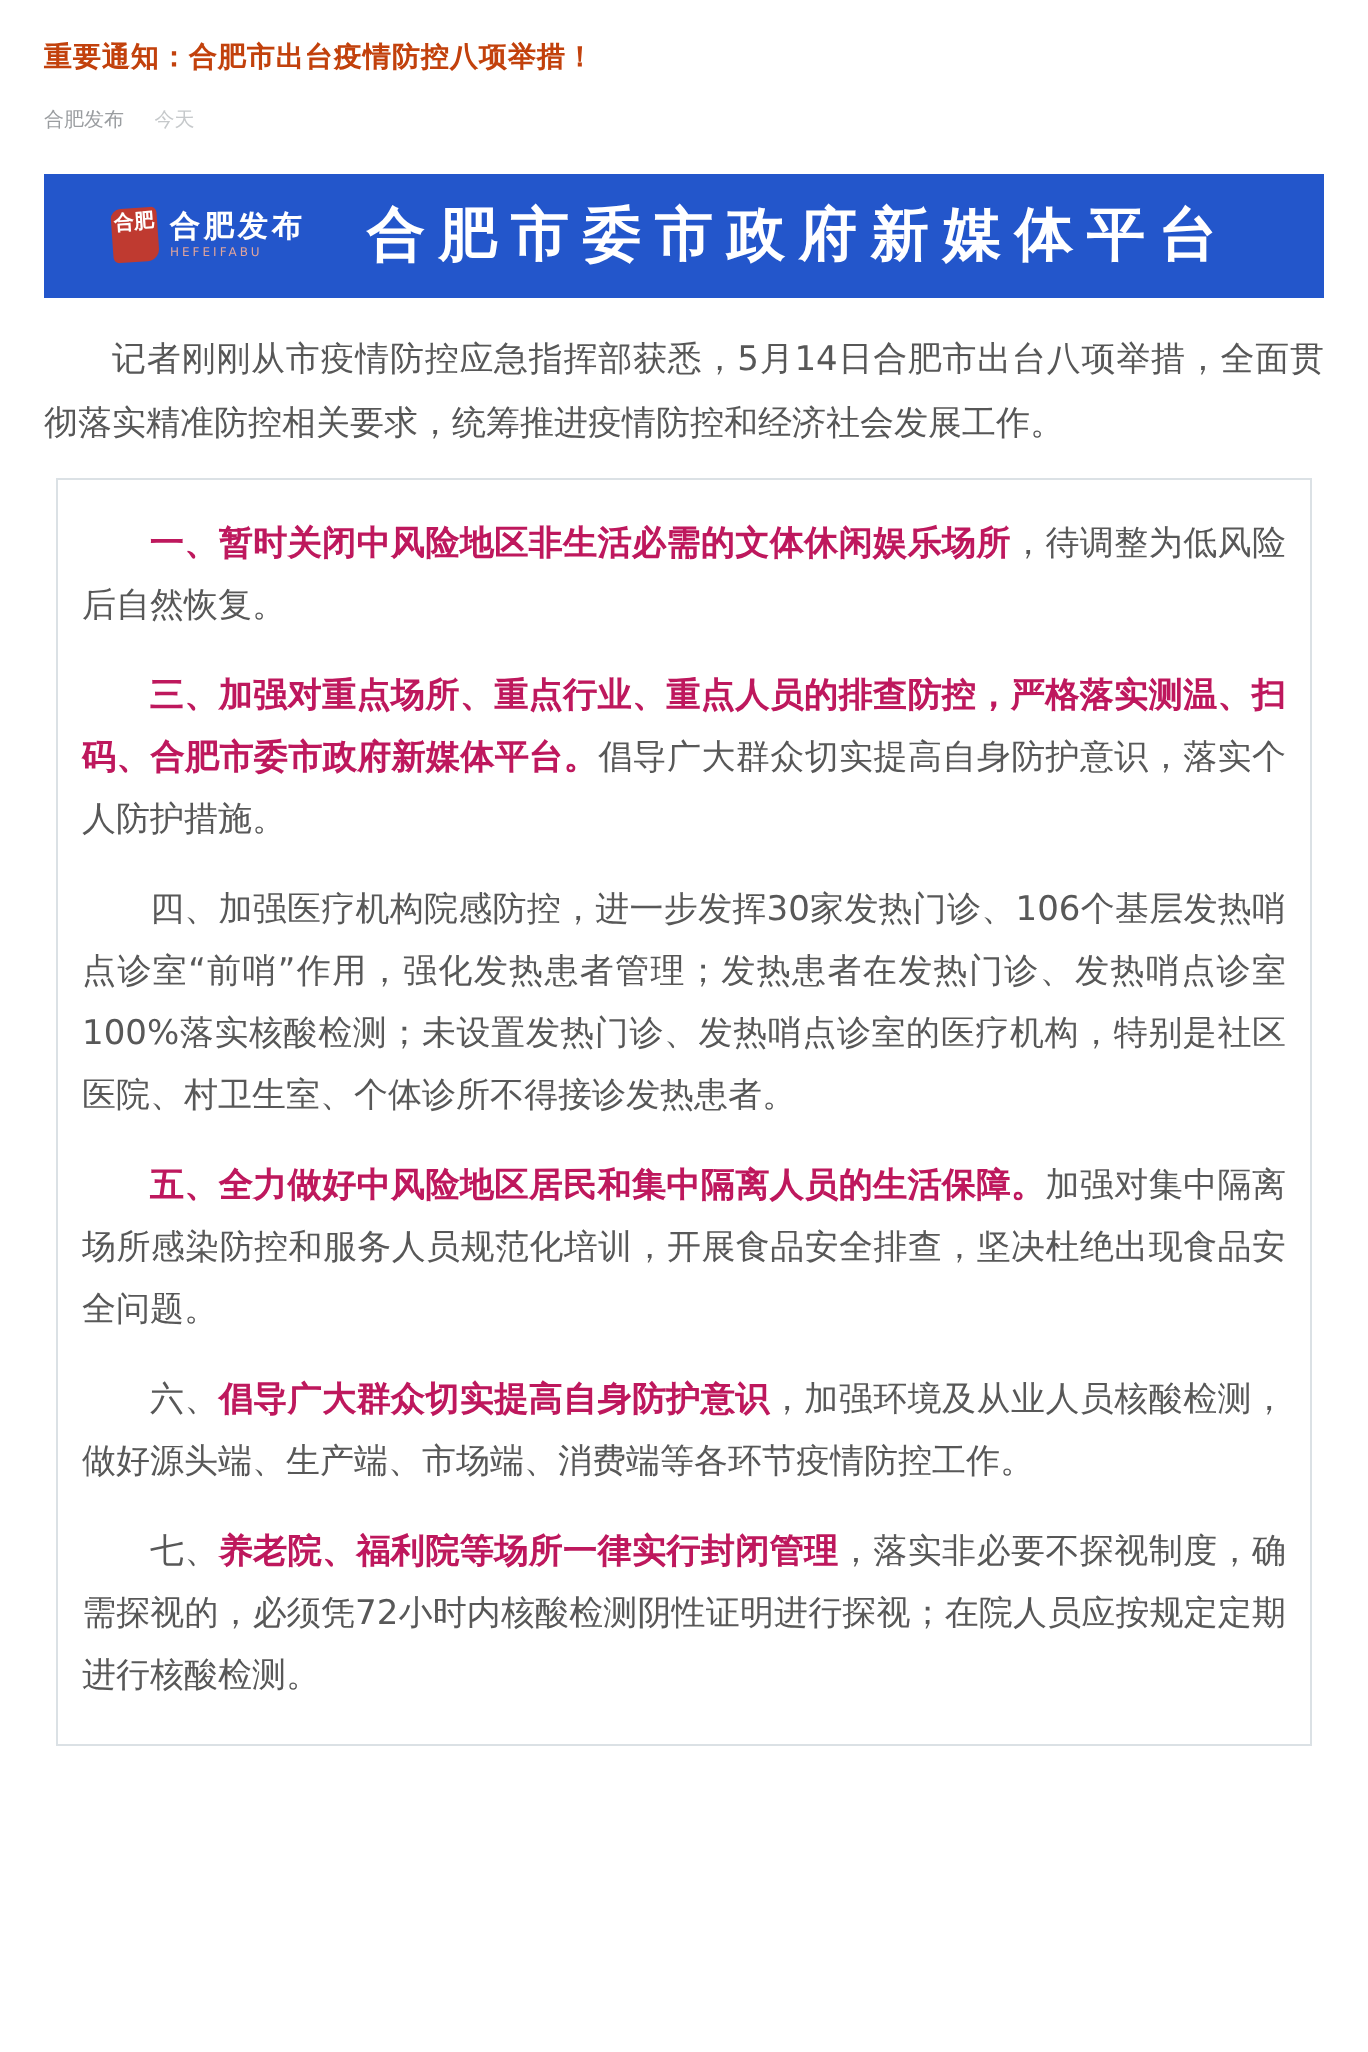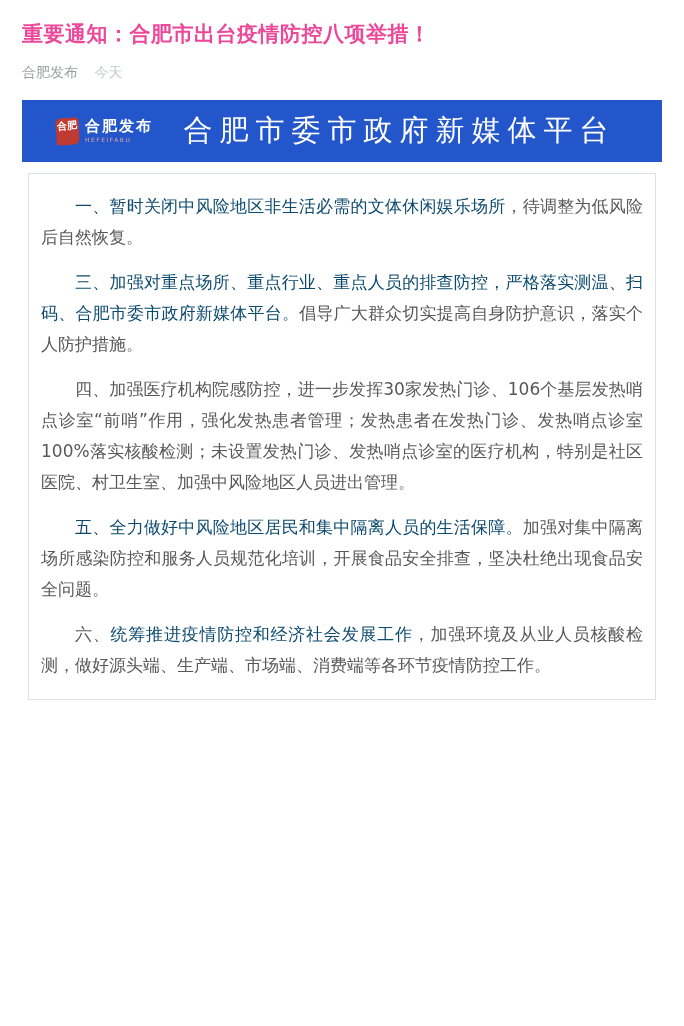--- a/index.html
+++ b/index.html
@@ -8,29 +8,29 @@
     width: 684px;
     height: 1026px;
     overflow: hidden;
     background: #ffffff;
     font-family: "DejaVu Sans", "Liberation Sans", sans-serif;
   }
   .page { padding: 14px 22px 0 22px; }
 
   .article-title {
     margin: 6px 0 16px 0;
-    font-size: 21px;
+    font-size: 14px;
     font-weight: 700;
-    color: #ec4899;
+    color: #c2410c;
     letter-spacing: 0.5px;
     line-height: 1.35;
   }
   .byline {
     margin-top: 17px;
-    font-size: 14px;
+    font-size: 10px;
     line-height: 1;
   }
   .byline .source { color: #9a9da0; cursor: pointer; }
   .byline .date   { color: #c6c9cb; margin-left: 12px; }
 
   
   .banner {
     margin-top: 21px;
     height: 62px;
     background: #2356cb;
@@ -72,21 +72,21 @@
     letter-spacing: 1.5px;
     line-height: 8px;
     margin-top: 2px;
   }
   .banner-title {
     flex: 1;
     text-align: center;
     color: #ffffff;
     font-family: "DejaVu Serif", "Liberation Serif", serif;
     font-size: 29px;
-    font-weight: 400;
+    font-weight: 700;
     letter-spacing: 7px;
     white-space: nowrap;
   }
 
   .intro {
     margin: 15px 0 0 0;
     font-size: 17px;
     line-height: 32px;
     color: #575757;
     text-indent: 2em;
@@ -100,22 +100,22 @@
   }
   .notice-box p.item {
     margin: 0 0 14px 0;
     font-size: 17px;
     line-height: 31px;
     color: #585858;
     text-indent: 2em;
     text-align: justify;
   }
   .notice-box p.item .seg-bold {
-    font-weight: 400;
-    color: #0c4a6e;
+    font-weight: 700;
+    color: #be185d;
   }
 </style>
 </head>
 <body>
 
 <div class="page">
 
   <h1 class="article-title">重要通知：合肥市出台疫情防控八项举措！</h1>
 
   <div class="byline">
@@ -127,25 +127,27 @@
     <div class="banner-logo">
       <div class="seal">合肥</div>
       <div class="logo-text">
         <div class="logo-name">合肥发布</div>
         <div class="logo-tagline">HEFEIFABU</div>
       </div>
     </div>
     <div class="banner-title">合肥市委市政府新媒体平台</div>
   </div>
 
+  <p class="intro">记者刚刚从市疫情防控应急指挥部获悉，5月14日合肥市出台八项举措，全面贯彻落实精准防控相关要求，统筹推进疫情防控和经济社会发展工作。</p>
 
   <div class="notice-box">
     <div id="items">
         <p class="item"><span class="seg-bold">一、暂时关闭中风险地区非生活必需的文体休闲娱乐场所</span><span class="seg-normal">，待调整为低风险后自然恢复。</span></p>
         <p class="item"><span class="seg-bold">三、加强对重点场所、重点行业、重点人员的排查防控，严格落实测温、扫码、合肥市委市政府新媒体平台。</span><span class="seg-normal">倡导广大群众切实提高自身防护意识，落实个人防护措施。</span></p>
-        <p class="item"><span class="seg-normal">四、加强医疗机构院感防控，进一步发挥30家发热门诊、106个基层发热哨点诊室“前哨”作用，强化发热患者管理；发热患者在发热门诊、发热哨点诊室100%落实核酸检测；未设置发热门诊、发热哨点诊室的医疗机构，特别是社区医院、村卫生室、加强中风险地区人员进出管理。</span></p>
+        <p class="item"><span class="seg-normal">四、加强医疗机构院感防控，进一步发挥30家发热门诊、106个基层发热哨点诊室“前哨”作用，强化发热患者管理；发热患者在发热门诊、发热哨点诊室100%落实核酸检测；未设置发热门诊、发热哨点诊室的医疗机构，特别是社区医院、村卫生室、个体诊所不得接诊发热患者。</span></p>
         <p class="item"><span class="seg-bold">五、全力做好中风险地区居民和集中隔离人员的生活保障。</span><span class="seg-normal">加强对集中隔离场所感染防控和服务人员规范化培训，开展食品安全排查，坚决杜绝出现食品安全问题。</span></p>
-        <p class="item"><span class="seg-normal">六、</span><span class="seg-bold">统筹推进疫情防控和经济社会发展工作</span><span class="seg-normal">，加强环境及从业人员核酸检测，做好源头端、生产端、市场端、消费端等各环节疫情防控工作。</span></p>
+        <p class="item"><span class="seg-normal">六、</span><span class="seg-bold">倡导广大群众切实提高自身防护意识</span><span class="seg-normal">，加强环境及从业人员核酸检测，做好源头端、生产端、市场端、消费端等各环节疫情防控工作。</span></p>
+        <p class="item"><span class="seg-normal">七、</span><span class="seg-bold">养老院、福利院等场所一律实行封闭管理</span><span class="seg-normal">，落实非必要不探视制度，确需探视的，必须凭72小时内核酸检测阴性证明进行探视；在院人员应按规定定期进行核酸检测。</span></p>
       </div>
 
   </div>
 
 </div>
 
 </body></html>

